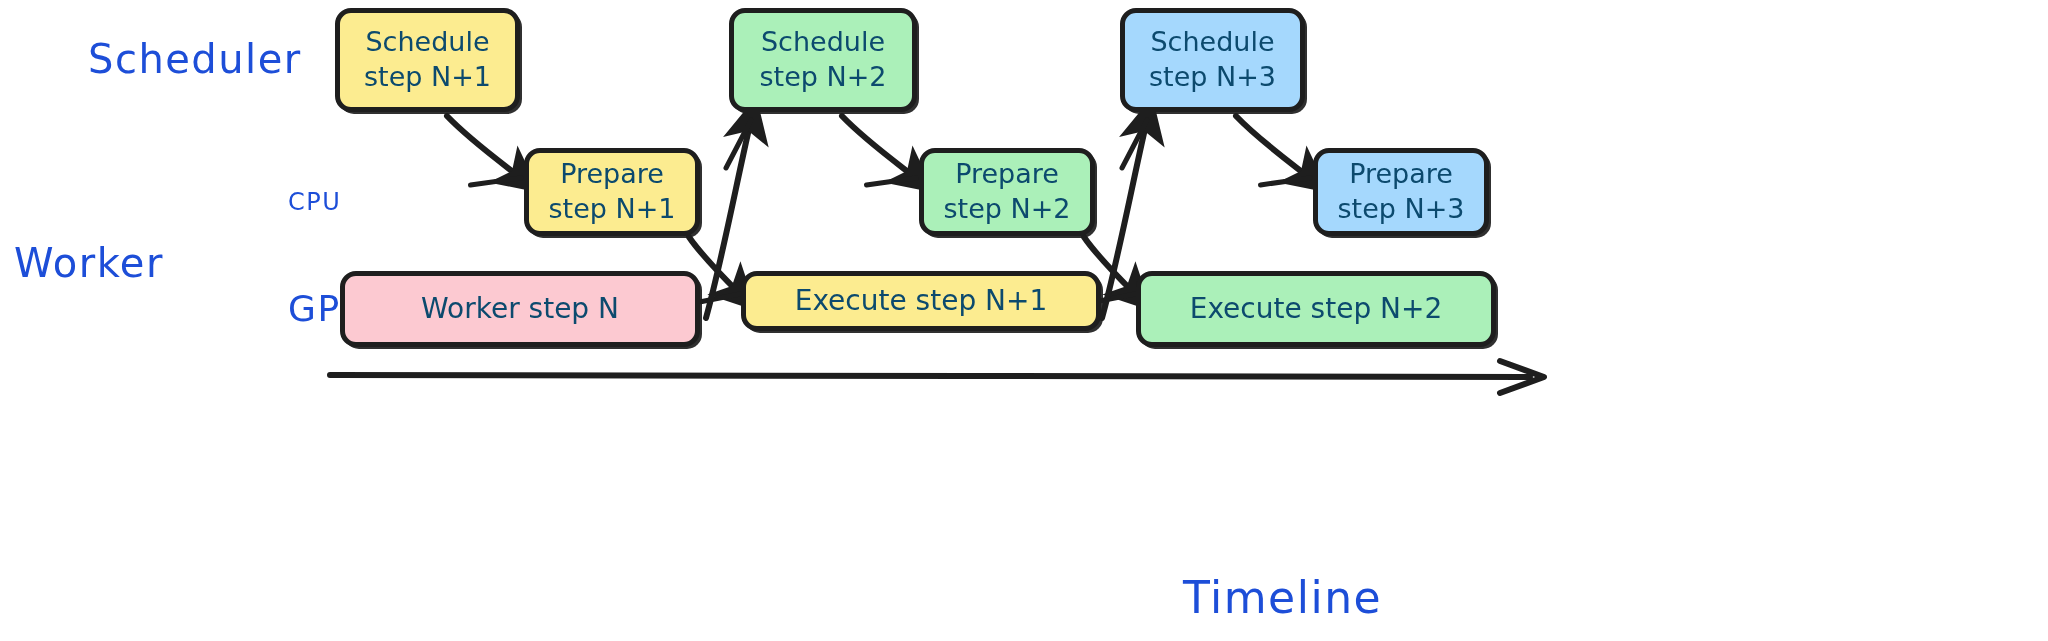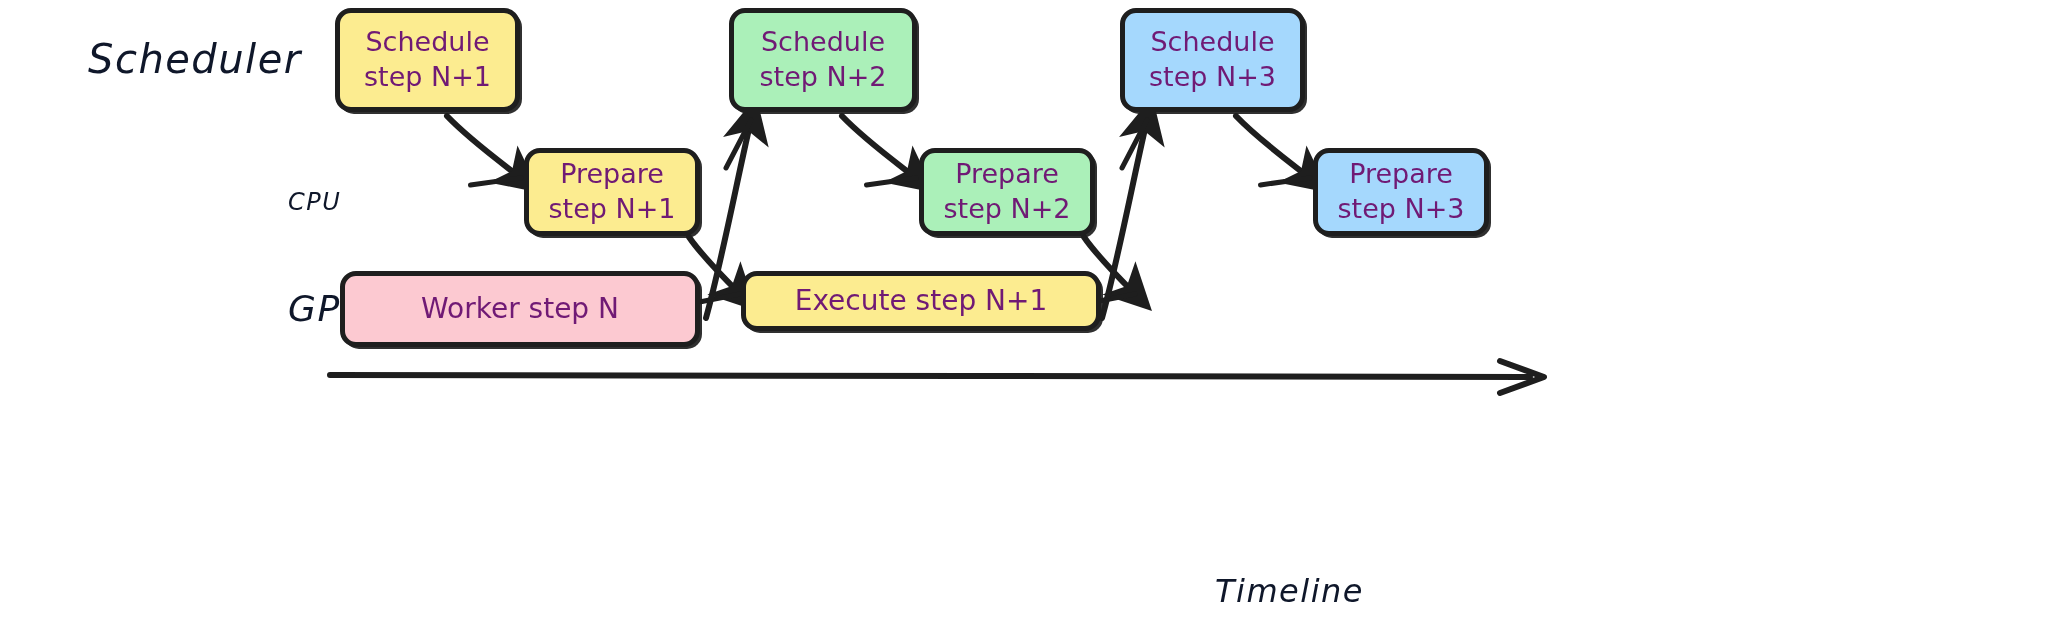--- a/index.html
+++ b/index.html
@@ -13,45 +13,44 @@
     width: 2048px;
     height: 641px;
     background: #ffffff;
     overflow: hidden;
     font-family: "DejaVu Sans", sans-serif;
   }
 
   
   .row-label {
     position: absolute;
-    color: #0f172a;
+    color: #1d4ed8;
     font-family: "DejaVu Sans", sans-serif;
     font-weight: 400;
     letter-spacing: 1.5px;
     white-space: nowrap;
     user-select: none;
-    font-style: italic;
   }
   .label-scheduler { left: 88px;  top: 36px;  font-size: 40px; }
   .label-worker    { left: 14px;  top: 240px; font-size: 40px; }
   .label-cpu       { left: 288px; top: 188px; font-size: 24px; }
   .label-gpu       { left: 288px; top: 288px; font-size: 36px; }
-  .label-timeline  { left: 1215px; top: 572px; font-size: 32px; }
+  .label-timeline  { left: 1183px; top: 572px; font-size: 44px; }
 
   
   .box {
     position: absolute;
     box-sizing: border-box;
     border: 5px solid #1e1e1e;
     border-radius: 16px;
     display: flex;
     flex-direction: column;
     align-items: center;
     justify-content: center;
-    color: #701a75;
+    color: #0c4a6e;
     font-family: "DejaVu Sans", sans-serif;
     font-size: 27px;
     line-height: 1.28;
     text-align: center;
     user-select: none;
     box-shadow: 3px 3px 0 -1px rgba(30,30,30,0.92);
   }
   .box .l1, .box .l2 { display: block; white-space: nowrap; }
   .box.single { font-size: 28px; }
 
@@ -112,20 +111,21 @@
     </g>
 
     <g>
       <path d="M330,375 C700,378 1150,374 1530,377" stroke="#1e1e1e" stroke-width="6" fill="none" stroke-linecap="round"></path>
       <path d="M1500,361 L1544,377 L1500,393" stroke="#1e1e1e" stroke-width="6" fill="none" stroke-linecap="round" stroke-linejoin="round"></path>
     </g>
   </svg>
 
   <div class="row-label label-scheduler">Scheduler</div>
 
+  <div class="row-label label-worker">Worker</div>
 
   <div class="row-label label-cpu">CPU</div>
 
   <div class="row-label label-gpu">GPU</div>
 
   <div class="row-label label-timeline">Timeline</div>
 
   <div class="box" style="left: 335px; top: 8px; width: 185px; height: 104px; background: rgb(252, 236, 144);">
     <span class="l1">Schedule</span>
     <span class="l2">step N+1</span>
@@ -157,14 +157,17 @@
   </div>
 
   <div class="box single" style="left: 340px; top: 271px; width: 360px; height: 76px; background: rgb(252, 201, 209);">
     <span class="l1">Worker step N</span>
   </div>
 
   <div class="box single" style="left: 741px; top: 271px; width: 360px; height: 60px; background: rgb(252, 236, 144);">
     <span class="l1">Execute step N+1</span>
   </div>
 
+  <div class="box single" style="left: 1136px; top: 271px; width: 360px; height: 76px; background: rgb(171, 240, 185);">
+    <span class="l1">Execute step N+2</span>
+  </div>
 
 </div>
 
 </body></html>

